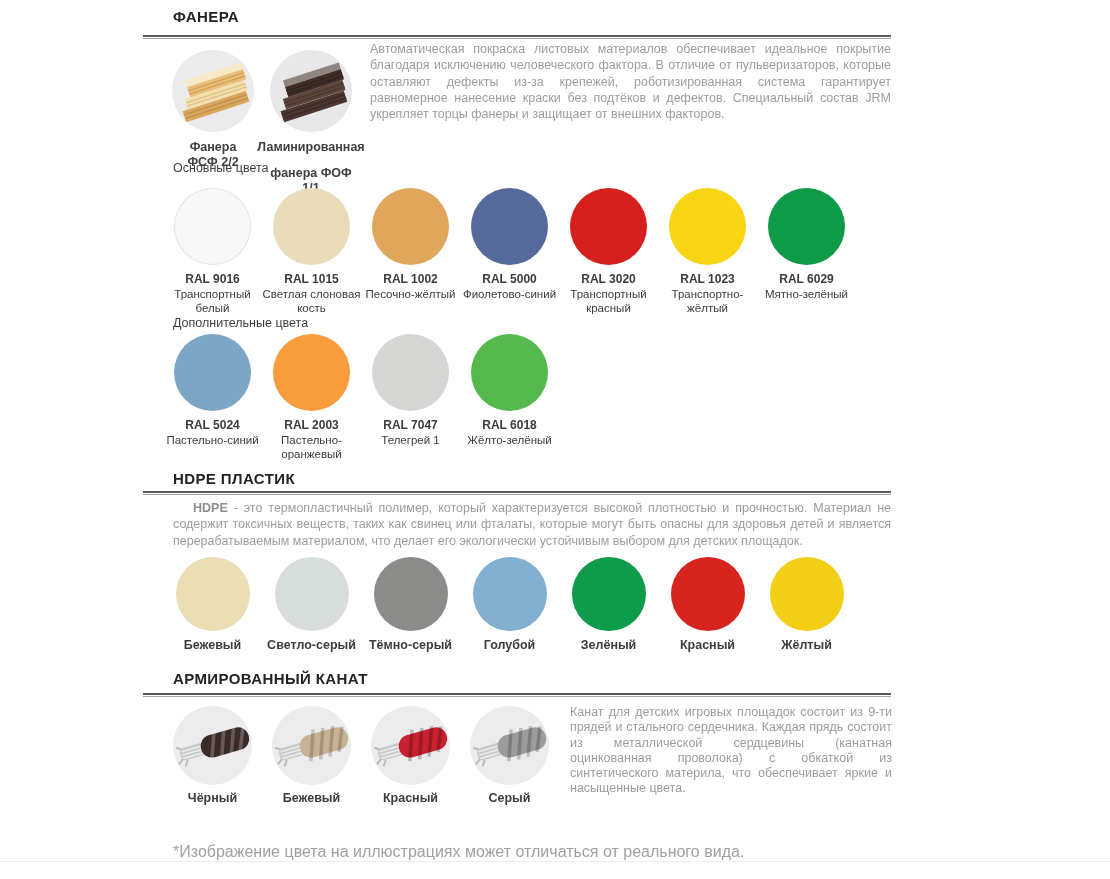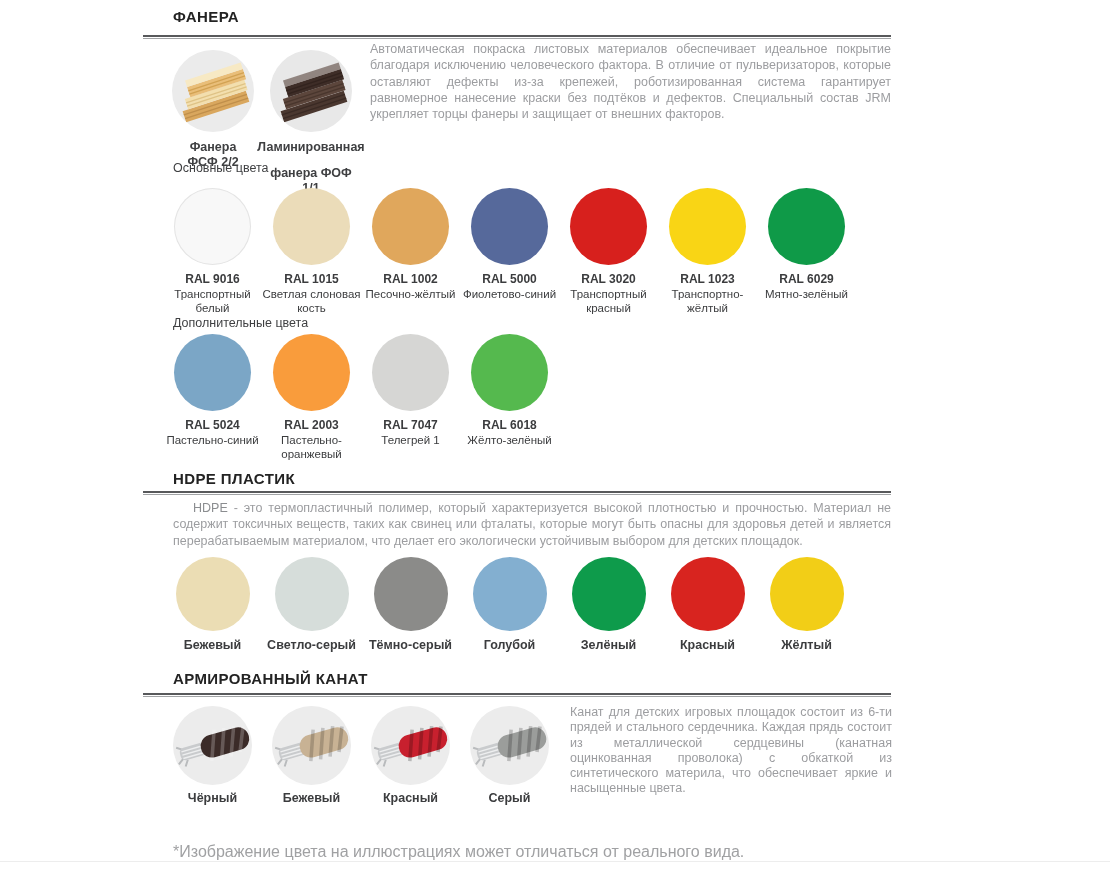--- a/index.html
+++ b/index.html
@@ -4,21 +4,21 @@
 <style>
   html,body{margin:0;padding:0;background:#fff;}
   .page{position:relative;width:1110px;height:879px;background:#fff;overflow:hidden;
         font-family:"Liberation Sans",sans-serif;color:#3e3f41;}
   .sec-title{position:absolute;left:173px;font-size:15px;font-weight:700;color:#232323;
              letter-spacing:.4px;}
   .rule{position:absolute;left:143px;width:748px;height:4px;box-sizing:border-box;
         border-top:2px solid #58595b;border-bottom:1px solid #a2a4a6;}
   .para{position:absolute;font-size:12.5px;line-height:16.3px;color:#9c9da0;
         text-align:justify;}
-  .para .lead{font-weight:400;color:#8b8d90;padding-left:20px;}
+  .para .lead{font-weight:700;color:#8b8d90;padding-left:20px;}
   .subhead{position:absolute;left:173px;font-size:12.5px;font-weight:400;color:#3e3f41;}
   .row{position:absolute;display:flex;}
   .citem{width:99px;display:flex;flex-direction:column;align-items:center;text-align:center;}
   .mitem{width:96px;display:flex;flex-direction:column;align-items:center;text-align:center;}
   .circle{border-radius:50%;flex:none;}
   .c77{width:77px;height:77px;margin-bottom:5px;}
   .c74{width:74px;height:74px;margin-bottom:7px;}
   .bordered{box-shadow:inset 0 0 0 1px #e4e4e4;}
   .ccode{font-size:12px;font-weight:700;color:#3b3c3e;line-height:14px;margin-top:2px;}
   .cname{font-size:11.5px;font-weight:500;color:#3b3c3e;line-height:14px;margin-top:1px;}
@@ -238,18 +238,18 @@
           <rect x="6" y="34" width="30" height="13" rx="5" fill="#C9CBCD"></rect>
           <path d="M8 37.5 h24 M8 41 h26 M8 44.5 h22" stroke="#EDEEEF" stroke-width="1.5" fill="none"></path>
           <rect x="28" y="29" width="50" height="23" rx="11" fill="#9B9D9B"></rect>
           <path d="M35 55 L46 25 M45 56 L56 26 M55 56 L66 27 M65 54 L75 30" stroke="rgba(0,0,0,0.2)" stroke-width="3.6" fill="none"></path>
         </g>
       </svg>
       <div class="hname">Серый</div>
     </div>
   </div>
 
-  <div class="para" style="left:570px;top:705px;width:322px;line-height:15.3px">Канат для детских игровых площадок состоит из 6-ти прядей и стального сердечника. Каждая прядь состоит из металлической сердцевины (канатная оцинкованная проволока) с обкаткой из синтетического материла, что обеспечивает яркие и насыщенные цвета.</div>
+  <div class="para" style="left:570px;top:705px;width:322px;line-height:15.3px">Канат для детских игровых площадок состоит из 9-ти прядей и стального сердечника. Каждая прядь состоит из металлической сердцевины (канатная оцинкованная проволока) с обкаткой из синтетического материла, что обеспечивает яркие и насыщенные цвета.</div>
 
   <div class="footnote">*Изображение цвета на иллюстрациях может отличаться от реального вида.</div>
   <div class="bottomline"></div>
 
 </div>
 
 </body></html>

